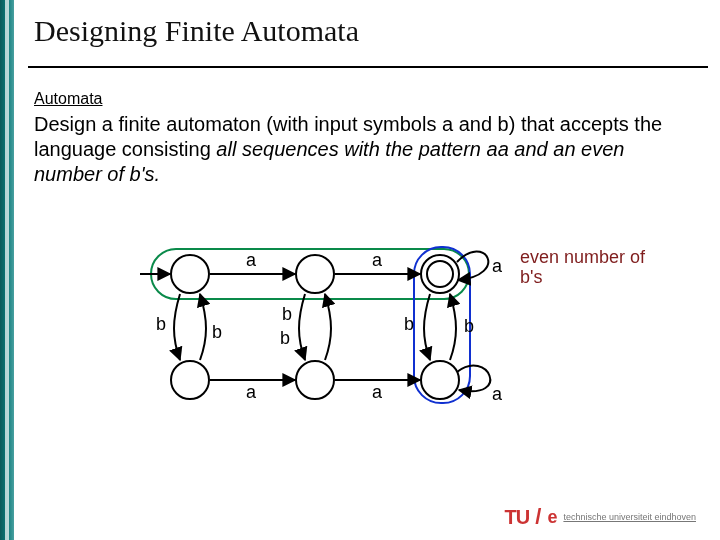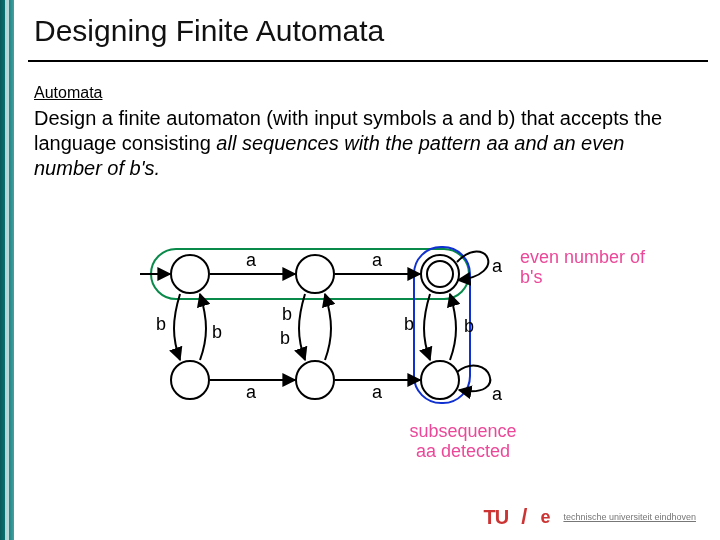--- a/index.html
+++ b/index.html
@@ -5,37 +5,37 @@
   * { margin: 0; padding: 0; box-sizing: border-box; }
   body {
     width: 720px; height: 540px;
     font-family: Arial, Helvetica, sans-serif;
     background: #fff; position: relative; overflow: hidden;
   }
   .sidebar { position: absolute; left: 0; top: 0; width: 14px; height: 540px;
              background: linear-gradient(to right, #0a5a5a 0%, #0a7a7a 50%, #4aa0a0 100%); }
   .sidebar-white { position: absolute; left: 5px; top: 0; width: 4px; height: 540px; background: rgba(255,255,255,.7); }
   .content { position: absolute; left: 34px; top: 14px; right: 20px; }
-  .title { font-size: 30px; font-weight: 400; color: #111; margin-bottom: 12px; }
+  .title { font-size: 30px; font-weight: 400; color: #111; margin-bottom: 18px; font-family: Liberation Serif, serif; }
   .hr { border: none; border-top: 2px solid #000; width: 680px; margin-left: -6px; margin-bottom: 22px; }
   .ex-head { font-size: 16px; text-decoration: underline; margin-bottom: 4px; }
   .ex-body { font-size: 20px; line-height: 1.25; max-width: 640px; }
   .ex-body .ital { font-style: italic; }
 
   .diagram { position: absolute; left: 120px; top: 250px; width: 520px; height: 210px; }
   .state { position: absolute; width: 40px; height: 40px; border: 2px solid #000; border-radius: 50%; background: #fff; }
   .accept::after { content: ""; position: absolute; left: 4px; top: 4px; right: 4px; bottom: 4px; border: 2px solid #000; border-radius: 50%; }
   .lbl { position: absolute; font-size: 18px; color: #000; }
-  .annot { position: absolute; font-size: 18px; color: #ec4899; }
+  .annot { position: absolute; font-size: 18px; color: #7f1d1d; }
   .group-top { position: absolute; border: 2px solid #0a8a4a; border-radius: 28px; }
   .group-bot { position: absolute; border: 2px solid #1030d0; border-radius: 28px; }
 
   svg.edges { position: absolute; left: 0; top: 0; }
 
-  .logo { position: absolute; right: 24px; bottom: 10px; display: flex; align-items: center; gap: 13px; }
+  .logo { position: absolute; right: 24px; bottom: 10px; display: flex; align-items: center; gap: 6px; }
   .logo-tu { font-weight: 700; font-size: 20px; color: #c33; letter-spacing: -1px; }
   .logo-slash { color: #c33; font-size: 22px; font-weight: 700; }
   .logo-e { font-size: 18px; color: #c33; font-weight: 700; }
   .logo-txt { font-size: 9px; color: #777; line-height: 1; text-decoration: underline; }
 </style>
 </head>
 <body>
 
 <div class="sidebar"></div>
 <div class="sidebar-white"></div>
@@ -100,21 +100,20 @@
   <div class="lbl" style="left:92px; top:72px;">b</div>
   <div class="lbl" style="left:162px; top:54px;">b</div>
   <div class="lbl" style="left:160px; top:78px;">b</div>
   <div class="lbl" style="left:284px; top:64px;">b</div>
   <div class="lbl" style="left:344px; top:66px;">b</div>
   <div class="lbl" style="left:126px; top:132px;">a</div>
   <div class="lbl" style="left:252px; top:132px;">a</div>
   <div class="lbl" style="left:372px; top:134px;">a</div>
 
   <div class="annot" style="left:400px; top:-2px; width:140px; line-height:1.1;">even number of b's</div>
-  <div class="annot" style="left:278px; top:172px; width:130px; text-align:center; line-height:1.1;">subsequence aa detected</div>
 </div>
 
 <div class="logo">
   <span class="logo-tu">TU</span>
     <span class="logo-slash">/</span>
     <span class="logo-e">e</span>
   <span class="logo-txt">technische universiteit eindhoven</span>
 </div>
 
 </body></html>

